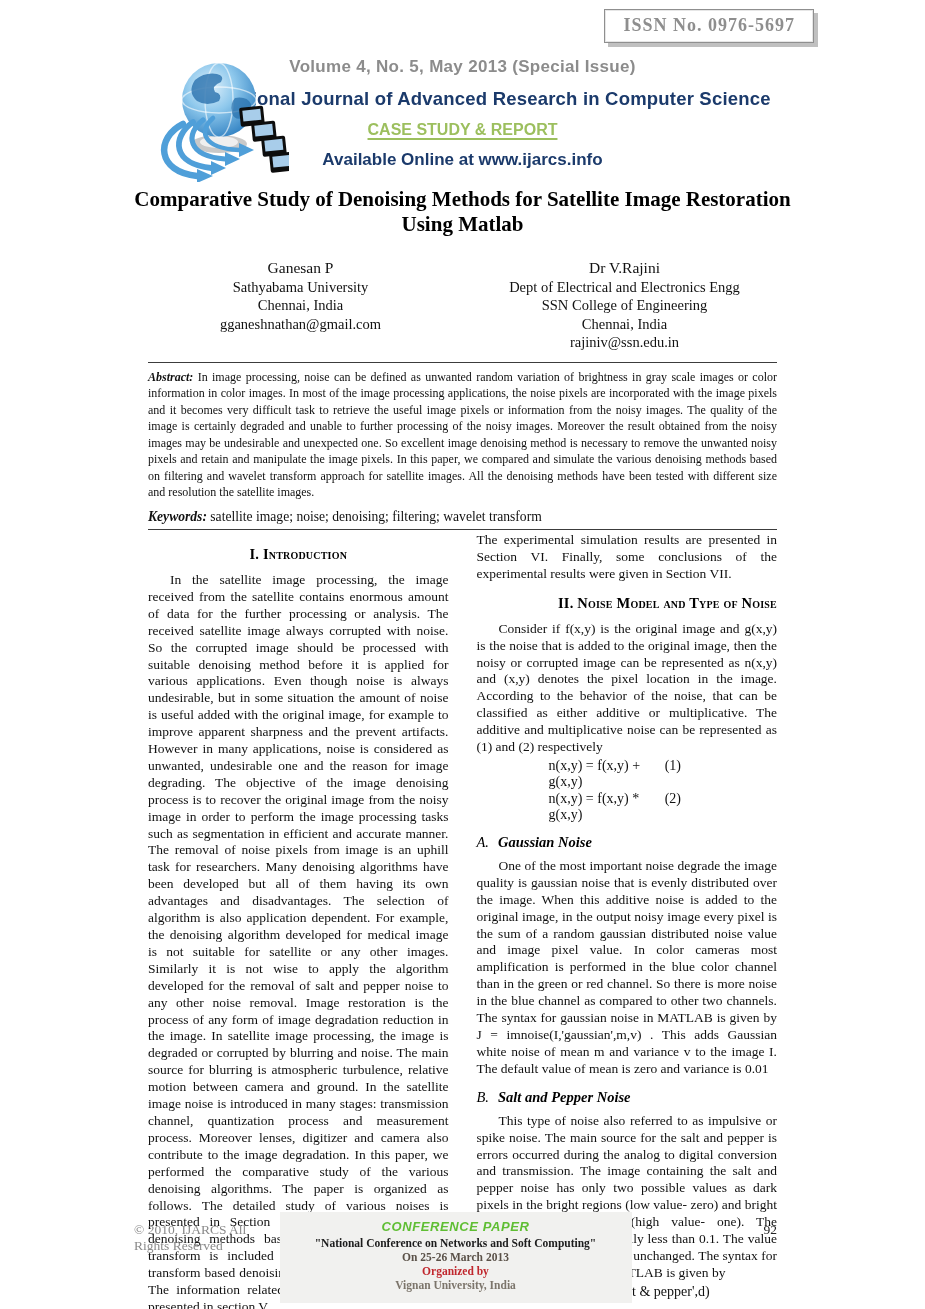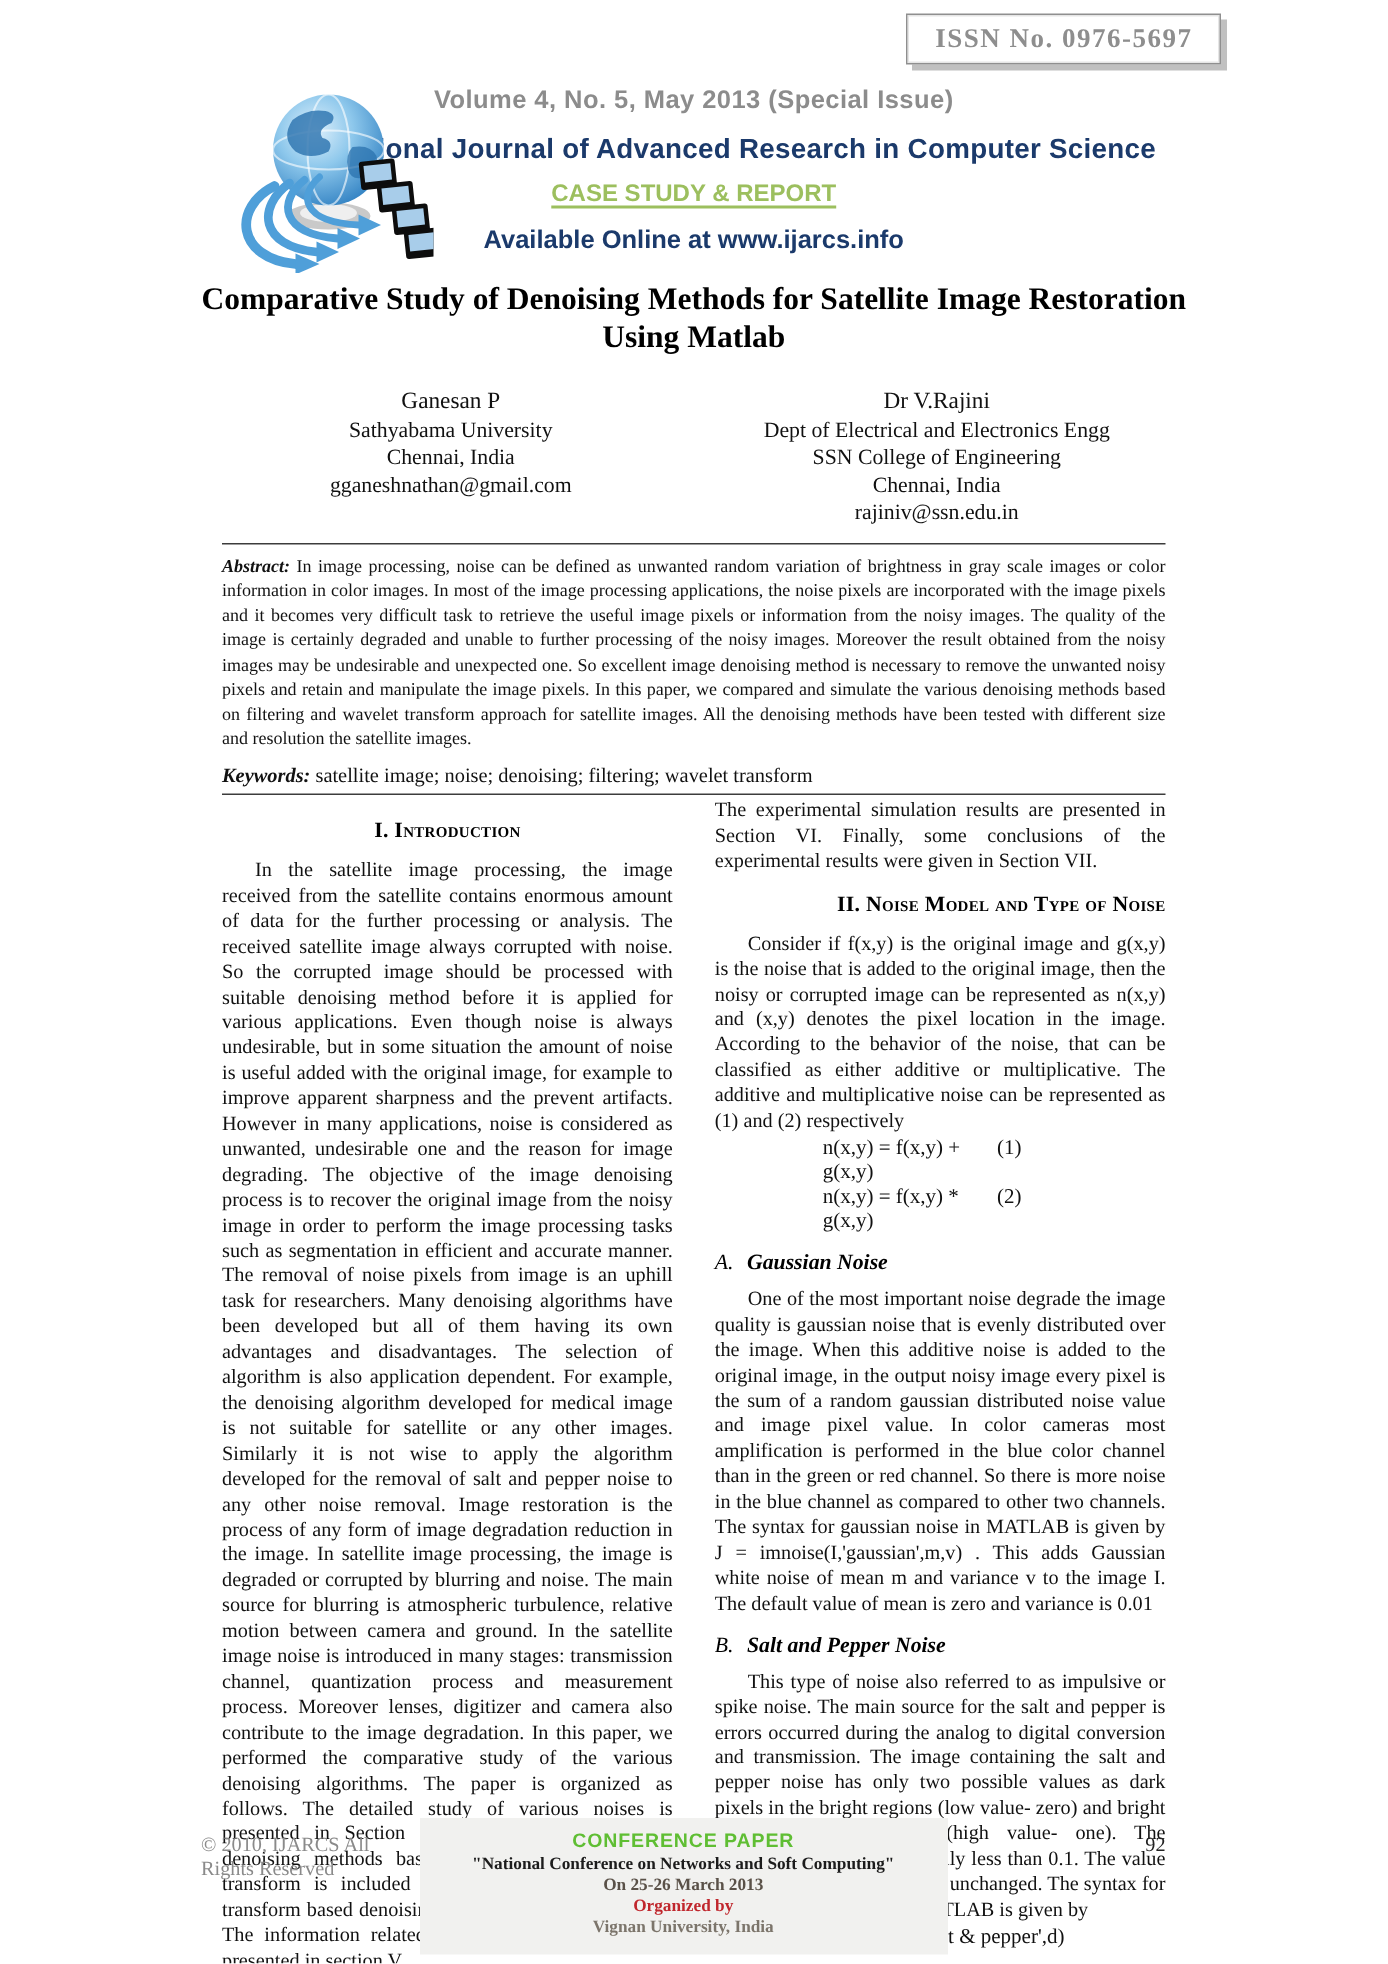--- a/index.html
+++ b/index.html
@@ -69,21 +69,21 @@
     position:absolute; left:43px; right:57px; bottom:6px;
     display:flex; align-items:flex-start;
   }
   .copyright { width:235px; font-size:13.5px; color:#8a8a8a; margin-top:10px; }
   .conf-box {
     margin:0 auto; background:#f1f1ef; text-align:center;
     padding:7px 28px 12px; min-width:352px;
     font-family:"Liberation Serif", serif;
   }
   .conf-title { font-family:"Liberation Sans", sans-serif; font-weight:bold;
-                font-size:13px; letter-spacing:.6px; color:#5fbe33; }
+                font-size:13px; letter-spacing:.6px; color:#5fbe33;font-style:italic; }
   .conf-name  { font-weight:bold; font-size:11.5px; color:#1c1c1c; margin-top:3px; }
   .conf-date  { font-weight:bold; font-size:11.5px; color:#5a5148; margin-top:2px; }
   .conf-org   { font-weight:bold; font-size:11.5px; color:#c0272d; margin-top:2px; }
   .conf-univ  { font-weight:bold; font-size:11.5px; color:#7c756b; margin-top:2px; }
   .page-num { width:235px; text-align:right; font-size:13.5px; color:#222; margin-top:10px; }
 </style>
 </head>
 <body>
 
 <div class="page">

